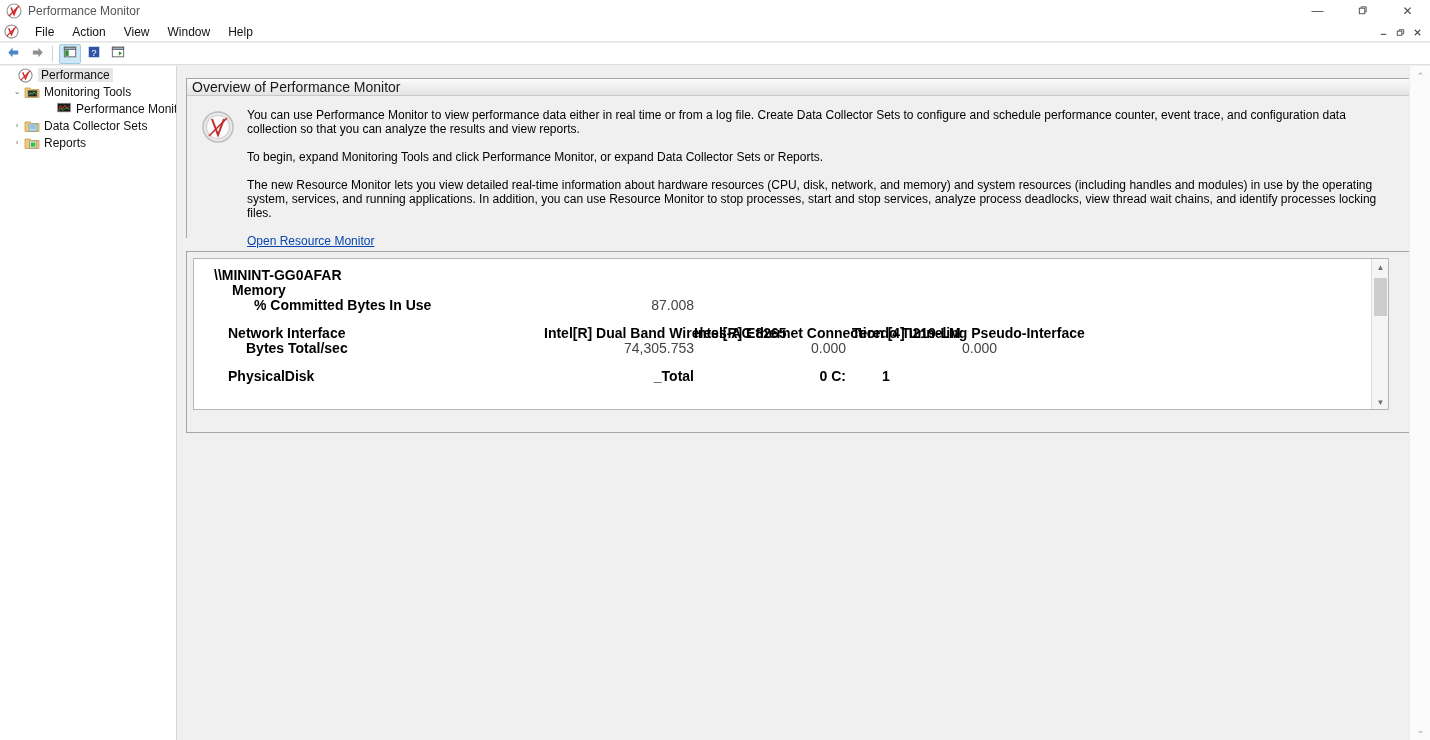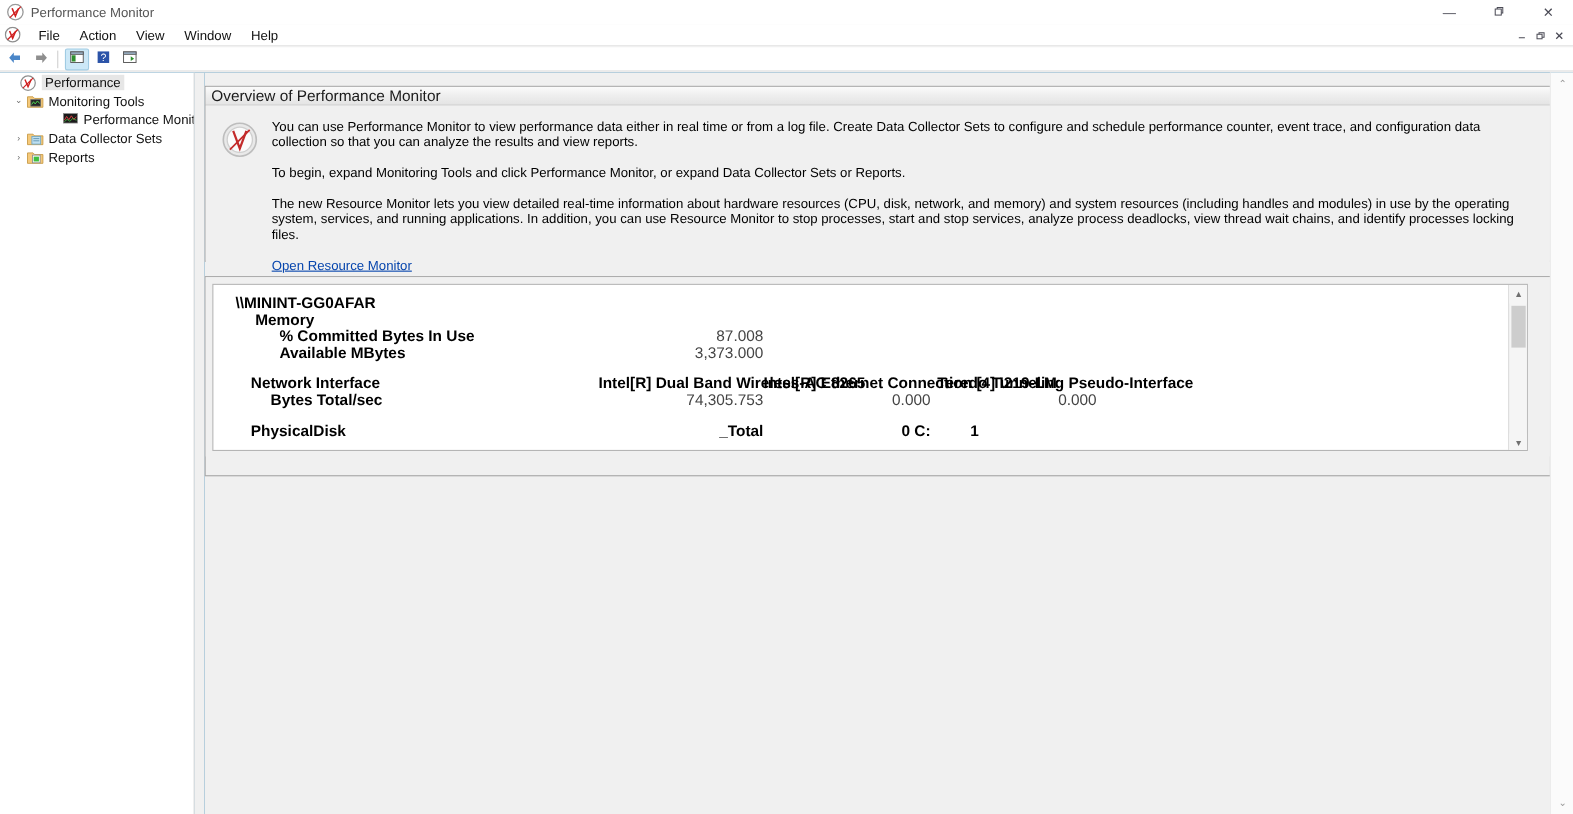--- a/index.html
+++ b/index.html
@@ -51,21 +51,21 @@
   .toolbar {
     position: absolute; left: 0; top: 43px; width: 1430px; height: 22px;
     background: #ffffff; display: flex; align-items: center;
     border-bottom: 1px solid #dedede;
   }
   .tb-btn { width: 22px; height: 20px; display: flex; align-items: center; justify-content: center; margin-left: 2px; }
   .tb-btn.active { background: #cce8f7; border: 1px solid #a0cbe3; border-radius: 2px; }
   .tb-sep { width: 1px; height: 16px; background: #d0d0d0; margin: 0 4px; }
 
   
-  .content { position: absolute; left: 0; top: 66px; width: 1430px; height: 674px; background: #0369a1; }
+  .content { position: absolute; left: 0; top: 66px; width: 1430px; height: 674px; background: #fdba74; }
 
   
   .treepane {
     position: absolute; left: 0; top: 0; width: 177px; height: 674px;
     background: #ffffff; overflow: hidden;
     border-right: 1px solid #d6d6d6;
   }
   .tnode { display: flex; align-items: center; height: 17px; padding-left: 2px; white-space: nowrap; }
   .tnode .exp {
     width: 14px; height: 16px; display: flex; align-items: center; justify-content: center;
@@ -374,26 +374,20 @@
                     <td></td>
                     <td class="lbl-sub" style="padding-left:18px;">Memory</td>
                     <td colspan="6"></td>
                   </tr>
                   <tr>
                     <td></td>
                     <td class="lbl-item" style="padding-left:40px;">% Committed Bytes In Use</td>
                     <td class="val">87.008</td>
                     <td colspan="5"></td>
                   </tr>
-                  <tr>
-                    <td></td>
-                    <td class="lbl-item" style="padding-left:40px;">Available MBytes</td>
-                    <td class="val">3,373.000</td>
-                    <td colspan="5"></td>
-                  </tr>
 
                   <tr class="spacer">
                       <td colspan="8"></td>
                     </tr>
 
                   <tr>
                     <td></td>
                     <td class="lbl-group" style="padding-left:14px;">Network Interface</td>
                     <td class="colhead">Intel[R] Dual Band Wireless-AC 8265</td>
                     <td class="colhead">Intel[R] Ethernet Connection [4] I219-LM</td>

